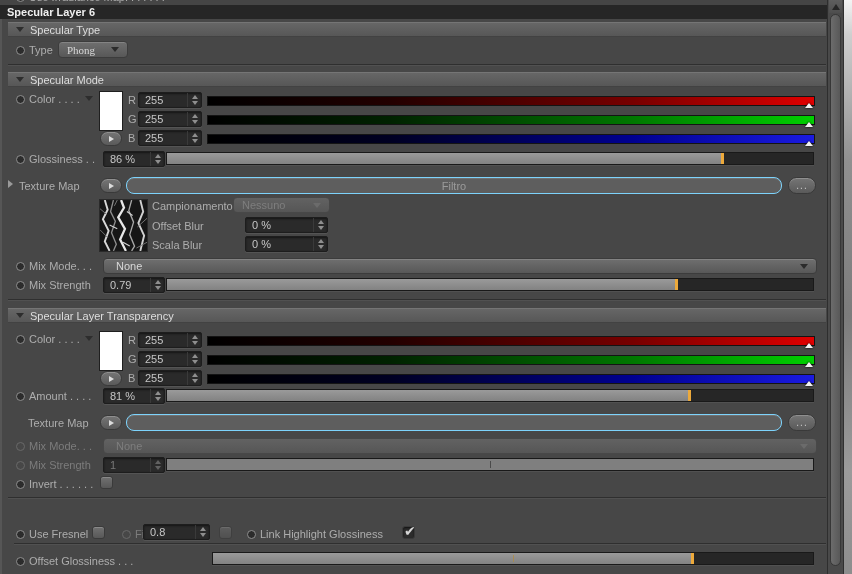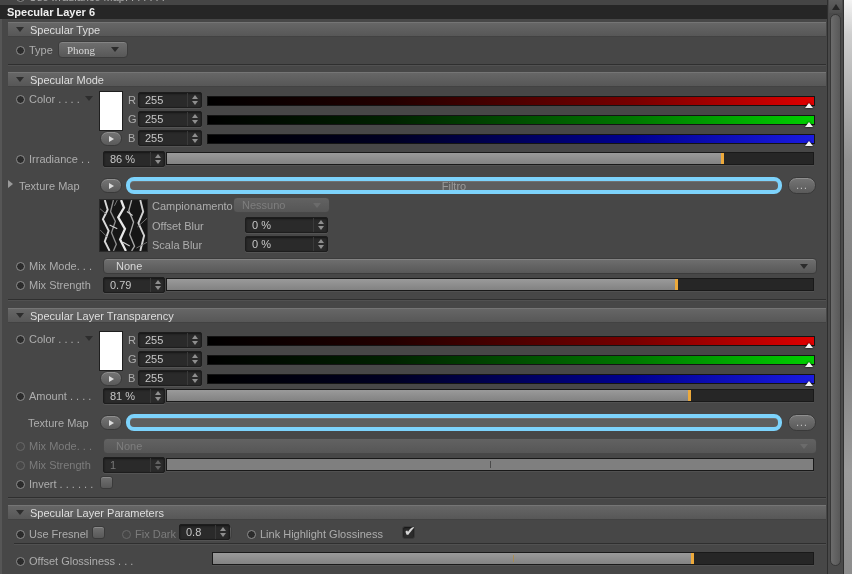--- a/index.html
+++ b/index.html
@@ -40,21 +40,21 @@
   .dd .arr{margin-left:auto;width:0;height:0;border-left:4px solid transparent;border-right:4px solid transparent;border-top:5px solid #2b2b2b;}
   .dd.dis{background:linear-gradient(#626262,#565656);border-color:#484848;box-shadow:none;color:#7e7e7e;}
   .dd.dis .arr{border-top-color:#6b6b6b;}
   .gradbar{position:absolute;height:8px;border:1px solid #141414;}
   .gradbar .mark{position:absolute;right:1px;bottom:-3px;width:0;height:0;border-left:4px solid transparent;
                  border-right:4px solid transparent;border-bottom:5px solid #f2f2f2;filter:drop-shadow(0 0 1px #000);}
   .rbtn{position:absolute;background:linear-gradient(#757575,#5a5a5a);border:1px solid #393939;border-radius:9px;
         box-shadow:inset 0 1px 0 rgba(255,255,255,.2);box-sizing:border-box;display:flex;align-items:center;
         justify-content:center;color:#c9c9c9;}
   .ptri{width:0;height:0;border-top:3px solid transparent;border-bottom:3px solid transparent;border-left:5px solid #dcdcdc;}
-  .texfield{position:absolute;height:17px;background:#5e5e5e;border:4px solid #7dd3fc;border-radius:8px;
+  .texfield{position:absolute;height:17px;background:#5e5e5e;border:1px solid #7dd3fc;border-radius:8px;
             box-shadow:inset 0 1px 0 rgba(255,255,255,.12);box-sizing:border-box;display:flex;
             align-items:center;justify-content:center;color:#9b9b9b;}
   .cb{position:absolute;width:13px;height:13px;background:linear-gradient(#717171,#585858);border:1px solid #3a3a3a;
       border-radius:3px;box-shadow:inset 0 1px 0 rgba(255,255,255,.18);box-sizing:border-box;}
   .cb.dis{opacity:.55;}
   .cb.checked{background:#2c2c2c;box-shadow:inset 0 1px 2px rgba(0,0,0,.6);}
   .chk{position:absolute;left:1px;top:-4px;font-size:14px;color:#d6d6d6;}
   .swatch{position:absolute;background:#ffffff;border:1px solid #1f1f1f;box-sizing:border-box;}
   .sep{position:absolute;height:1px;background:#2f2f2f;box-shadow:0 1px 0 rgba(255,255,255,.06);}
   .thumbimg{position:absolute;border:1px solid #2a2a2a;box-sizing:border-box;}
@@ -140,21 +140,21 @@
     <span class="spin">
         <i class="up"></i>
         <i class="dn"></i>
       </span>
   </div>
   <div class="gradbar" style="left:207px;top:134px;width:606px;background:linear-gradient(to right,#000,#000022 30%,#000090 70%,#1a1ae0 100%);">
     <span class="mark"></span>
   </div>
 
   <span class="bullet" style="left:16px;top:155px;"></span>
-  <span class="lbl" style="left:29px;top:153px;">Irradiance . .</span>
+  <span class="lbl" style="left:29px;top:153px;">Glossiness . .</span>
   <div class="vfield" style="left:103px;top:151px;width:62px;">
     <span>86 %</span>
     <span class="spin">
         <i class="up"></i>
         <i class="dn"></i>
       </span>
   </div>
   <div class="slider" style="left:166px;top:152px;width:648px;">
     <div class="fill" style="width: 86%;">
       <span class="handle"></span>
@@ -325,44 +325,40 @@
     </div>
     <span class="midtick" style="left:50%;background:#4a4a4a;"></span>
   </div>
 
   <span class="bullet" style="left:16px;top:480px;"></span>
   <span class="lbl" style="left:29px;top:478px;">Invert . . . . . .</span>
   <div class="cb" style="left:100px;top:476px;"></div>
 
   <div class="sep" style="left:8px;top:497px;width:818px;"></div>
 
-  <div class="ghdr" style="top:505px;">
-    <span class="tri-dn"></span>
-    <span>Specular Layer Parameters</span>
-  </div>
 
   <span class="bullet" style="left:16px;top:530px;"></span>
   <span class="lbl" style="left:29px;top:528px;">Use Fresnel</span>
   <div class="cb" style="left:92px;top:526px;"></div>
 
   <span class="bullet dis" style="left:122px;top:530px;"></span>
   <span class="lbl dis" style="left:135px;top:528px;">Fix Dark Edges</span>
   <div class="cb dis" style="left:219px;top:526px;"></div>
 
   <span class="bullet" style="left:247px;top:530px;"></span>
   <span class="lbl" style="left:260px;top:528px;">Link Highlight Glossiness</span>
   <div class="cb checked" style="left:402px;top:526px;">
     <span class="chk">✔</span>
   </div>
 
   <div class="sep" style="left:14px;top:543px;width:812px;"></div>
 
   <span class="bullet" style="left:16px;top:557px;"></span>
   <span class="lbl" style="left:29px;top:555px;">Offset Glossiness . . .</span>
-  <div class="vfield" style="left:143px;top:524px;width:51px;margin-left:36px;">
+  <div class="vfield" style="left:143px;top:524px;width:67px;">
     <span>0.8</span>
     <span class="spin">
         <i class="up"></i>
         <i class="dn"></i>
       </span>
   </div>
   <div class="slider" style="left:212px;top:552px;width:602px;">
     <div class="fill" style="width: 80%;">
       <span class="handle"></span>
     </div>

